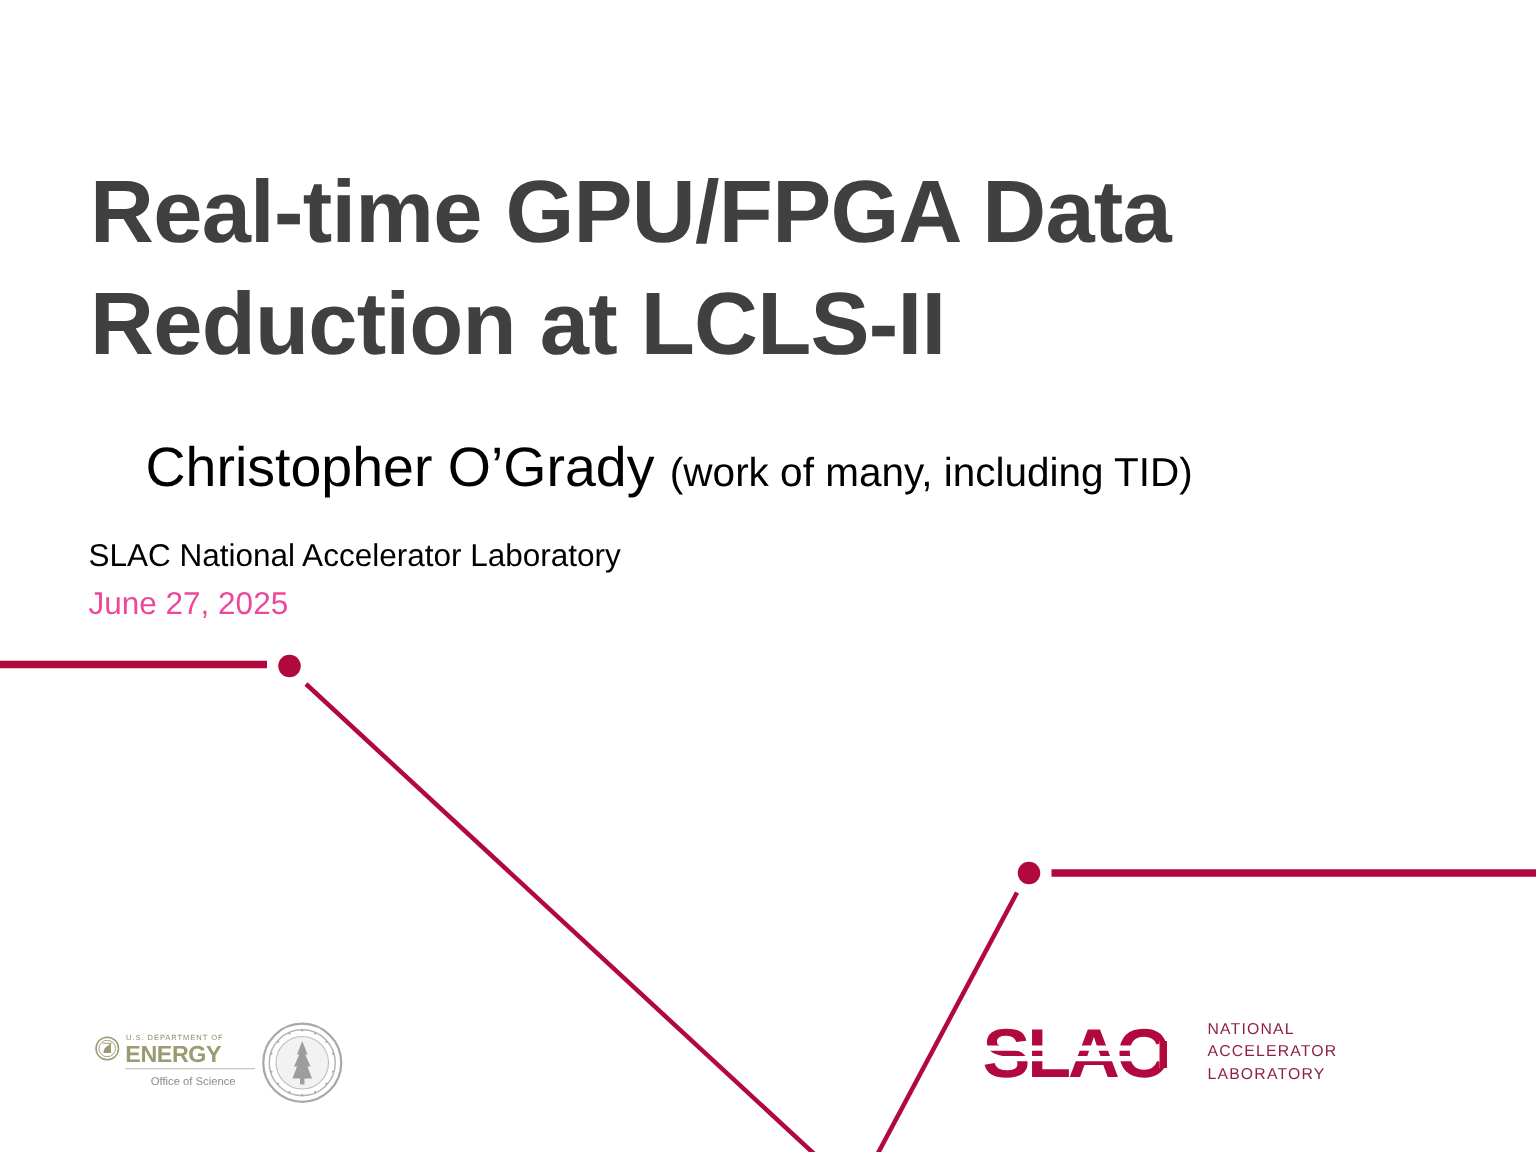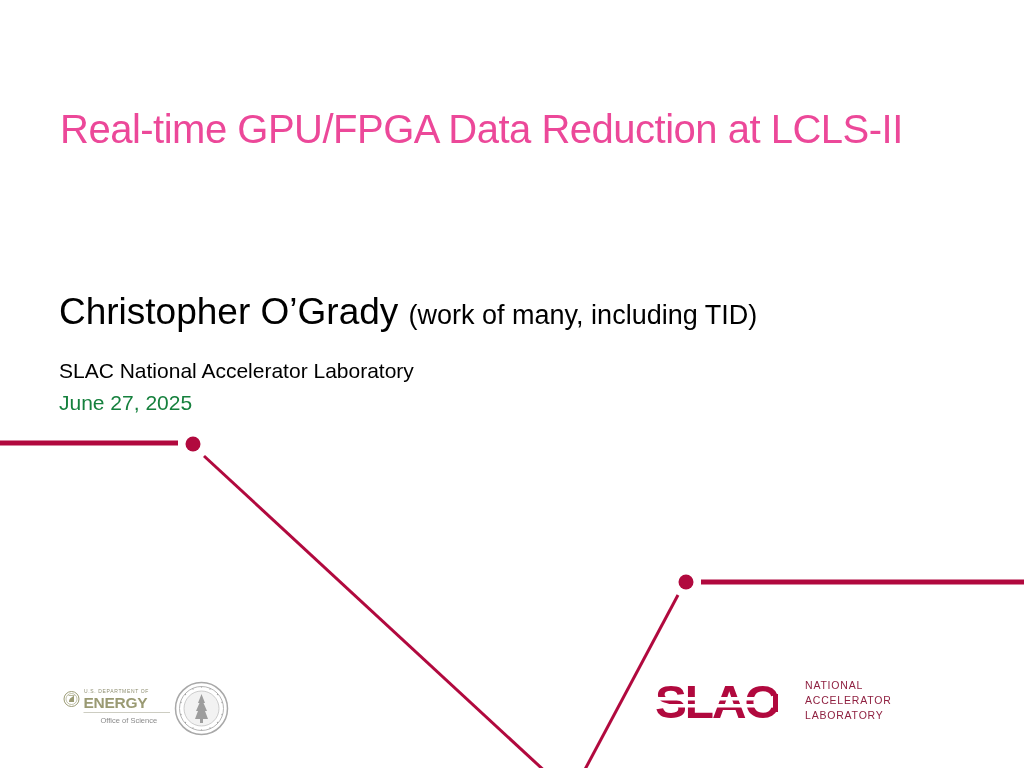--- a/index.html
+++ b/index.html
@@ -29,54 +29,54 @@
   }
 
   
   #title-block {
     position: absolute;
     left: 60px;
     top: 104px;
     width: 880px;
   }
   #slide-title {
-    font-size: 40px;
-    font-weight: normal;
+    font-size: 59px;
+    font-weight: bold;
     line-height: 1.27;
-    color: #ec4899;
+    color: #404040;
     letter-spacing: -0.5px;
     margin: 0;
     white-space: pre-line;
   }
 
   
   #subtitle-block {
     position: absolute;
     left: 59px;
     top: 292px;
     width: 900px;
   }
   #author-line {
     font-size: 37px;
     color: #000000;
     line-height: 1.1;
     white-space: nowrap;
   }
-  #author-name { font-size: 37px; }
+  #author-name { font-size: 37px; margin-left: 38px; }
   #author-note { font-size: 27px; text-align: right; }
 
   #affiliation {
     font-size: 21px;
     color: #000000;
     margin-top: 22px;
     line-height: 1.55;
   }
   #date-line {
     font-size: 21px;
-    color: #15803d;
+    color: #ec4899;
     line-height: 1.55;
   }
 
   
   #doe-logo {
     position: absolute;
     left: 63px;
     top: 682px;
     width: 108px;
     height: 48px;

